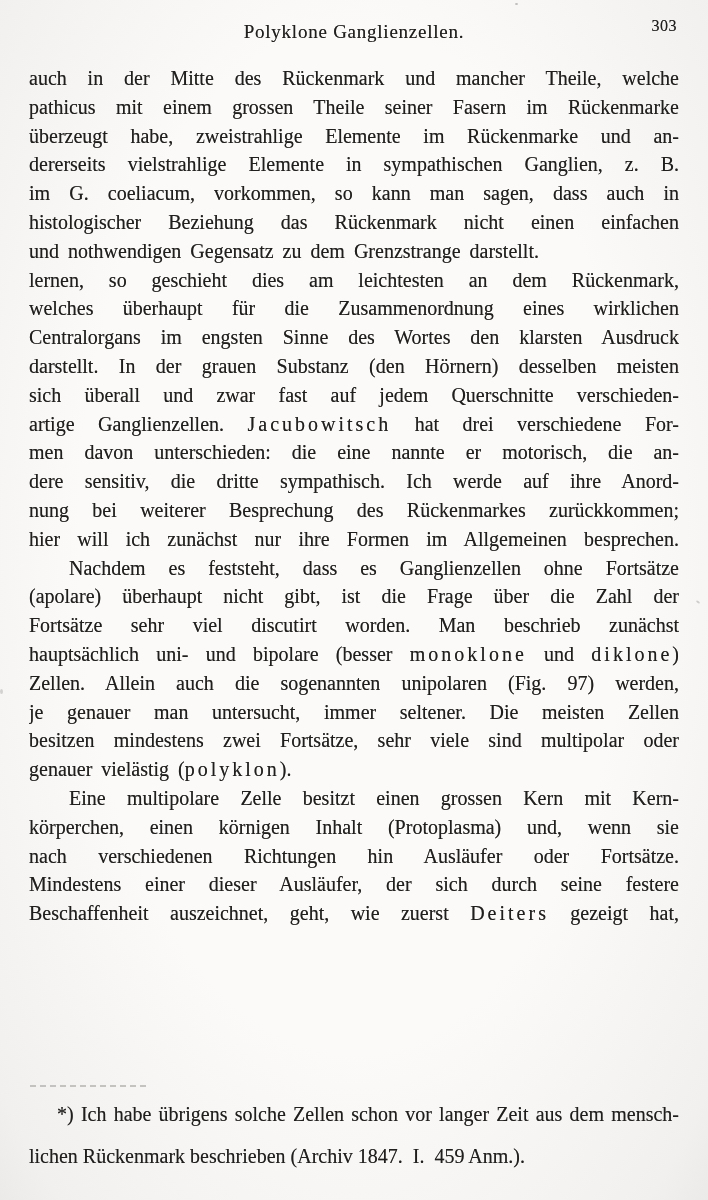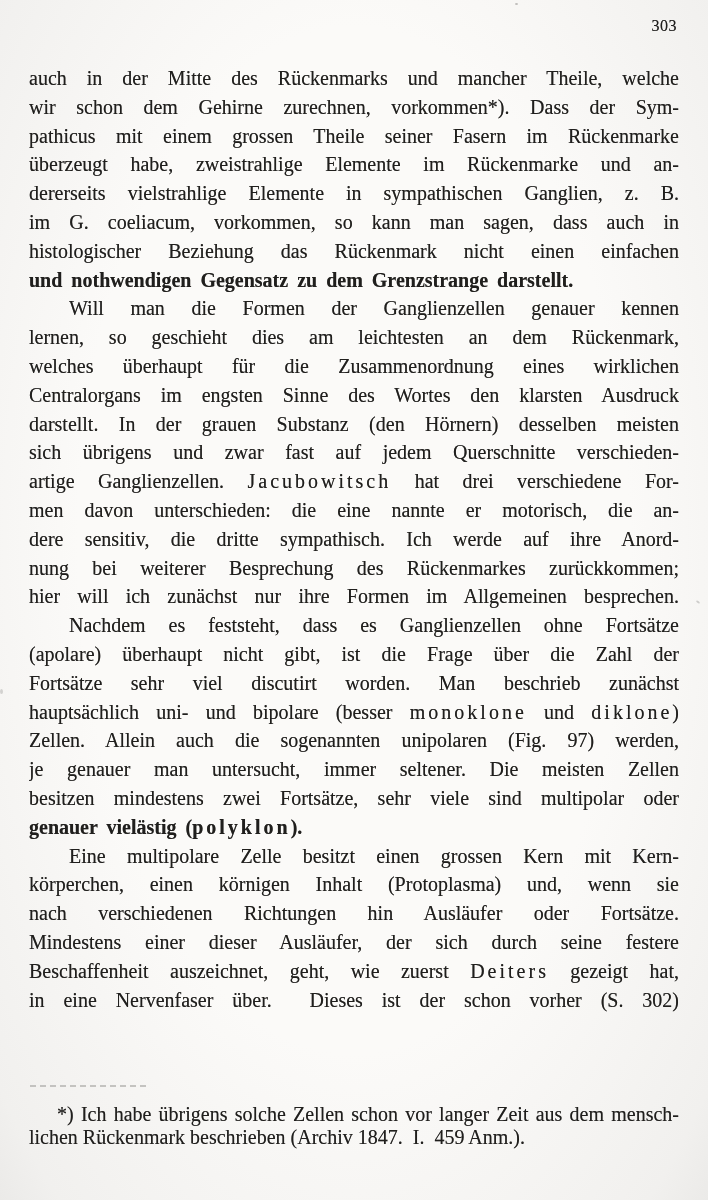--- a/index.html
+++ b/index.html
@@ -31,73 +31,72 @@
     text-shadow: 0 0 0.4px rgba(20,20,20,.55);
   }
   .line {
     height: 28.8px;
     text-align: justify;
     text-align-last: justify;
     white-space: pre-wrap;
     overflow: hidden;
   }
   .line.indent { text-indent: 40px; }
-  .line.pend { text-align: left; text-align-last: left; word-spacing: 4px; font-weight: bold; }
+  .line.pend { text-align: left; text-align-last: left; word-spacing: 4px; }
   .sp { letter-spacing: 0.15em; }
   
   .fn-sep {
     position: absolute; top: 1085px; left: 30px; width: 116px; height: 0;
     border-top: 2px dashed #b4b3b0; opacity: .75;
   }
   .footnote {
     position: absolute; top: 1103px; left: 29px; width: 650px;
     font-size: 20px; line-height: 23px;
     text-shadow: 0 0 0.3px rgba(20,20,20,.5);
   }
   .fn-line {
     height: 23px; overflow: hidden;
     text-align: justify; text-align-last: justify; white-space: pre-wrap;
   }
   .fn-line.fn-indent { text-indent: 28px; }
-  .fn-line.fn-last { text-align: left; text-align-last: left; }
+  .fn-line.fn-last { text-align: left; text-align-last: left; margin-top: 19px; }
   
   .speck { position: absolute; background: #8f8e8c; border-radius: 50%; }
   .speck.s1 { top: 3px;   left: 515px; width: 3px; height: 2px; opacity: .55; }
   .speck.s2 { top: 601px; left: 696px; width: 4px; height: 2px; opacity: .4; transform: rotate(35deg); }
   .speck.s3 { top: 689px; left: 0;     width: 3px; height: 5px; opacity: .35; }
 </style>
 </head>
 <body>
 
 <div class="page">
 
   <div class="running-head">
+    <span class="rh-title">Polyklone Ganglienzellen.</span>
     <span class="rh-num">303</span>
   </div>
 
   <div class="bodytext">
 
     <div>
-      <div class="line"><span>auch in der Mitte des Rückenmarks und mancher Theile, welche</span></div>
-      <div class="line"><span>wir schon dem Gehirne zurechnen, vorkommen*). Dass der Sym-</span></div>
+      <div class="line"><span>auch in der Mitte des Rückenmark und mancher Theile, welche</span></div>
       <div class="line"><span>pathicus mit einem grossen Theile seiner Fasern im Rückenmarke</span></div>
       <div class="line"><span>überzeugt habe, zweistrahlige Elemente im Rückenmarke und an-</span></div>
       <div class="line"><span>dererseits vielstrahlige Elemente in sympathischen Ganglien, z. B.</span></div>
       <div class="line"><span>im G. coeliacum, vorkommen, so kann man sagen, dass auch in</span></div>
       <div class="line"><span>histologischer Beziehung das Rückenmark nicht einen einfachen</span></div>
       <div class="line pend"><span>und nothwendigen Gegensatz zu dem Grenzstrange darstellt.</span></div>
     </div>
 
     <div>
-      <div class="line indent"><span>Will man die Formen der Ganglienzellen genauer kennen</span></div>
       <div class="line"><span>lernen, so geschieht dies am leichtesten an dem Rückenmark,</span></div>
       <div class="line"><span>welches überhaupt für die Zusammenordnung eines wirklichen</span></div>
       <div class="line"><span>Centralorgans im engsten Sinne des Wortes den klarsten Ausdruck</span></div>
       <div class="line"><span>darstellt. In der grauen Substanz (den Hörnern) desselben meisten</span></div>
-      <div class="line"><span>sich übrigens und zwar fast auf jedem Querschnitte verschieden-</span></div>
+      <div class="line"><span>sich überall und zwar fast auf jedem Querschnitte verschieden-</span></div>
       <div class="line"><span>artige Ganglienzellen. </span><span class="sp">Jacubowitsch</span><span> hat drei verschiedene For-</span></div>
       <div class="line"><span>men davon unterschieden: die eine nannte er motorisch, die an-</span></div>
       <div class="line"><span>dere sensitiv, die dritte sympathisch. Ich werde auf ihre Anord-</span></div>
       <div class="line"><span>nung bei weiterer Besprechung des Rückenmarkes zurückkommen;</span></div>
       <div class="line"><span>hier will ich zunächst nur ihre Formen im Allgemeinen besprechen.</span></div>
     </div>
 
     <div>
       <div class="line indent"><span>Nachdem es feststeht, dass es Ganglienzellen ohne Fortsätze</span></div>
       <div class="line"><span>(apolare) überhaupt nicht gibt, ist die Frage über die Zahl der</span></div>
@@ -108,21 +107,20 @@
       <div class="line"><span>besitzen mindestens zwei Fortsätze, sehr viele sind multipolar oder</span></div>
       <div class="line pend"><span>genauer vielästig (</span><span class="sp">polyklon</span><span>).</span></div>
     </div>
 
     <div>
       <div class="line indent"><span>Eine multipolare Zelle besitzt einen grossen Kern mit Kern-</span></div>
       <div class="line"><span>körperchen, einen körnigen Inhalt (Protoplasma) und, wenn sie</span></div>
       <div class="line"><span>nach verschiedenen Richtungen hin Ausläufer oder Fortsätze.</span></div>
       <div class="line"><span>Mindestens einer dieser Ausläufer, der sich durch seine festere</span></div>
       <div class="line"><span>Beschaffenheit auszeichnet, geht, wie zuerst </span><span class="sp">Deiters</span><span> gezeigt hat,</span></div>
-      <div class="line"><span>in eine Nervenfaser über.  Dieses ist der schon vorher (S. 302)</span></div>
     </div>
 
   </div>
 
   <div class="fn-sep"></div>
 
   <div class="footnote">
     <div class="fn-line fn-indent"><span>*) Ich habe übrigens solche Zellen schon vor langer Zeit aus dem mensch-</span></div>
     <div class="fn-line fn-last"><span>lichen Rückenmark beschrieben (Archiv 1847.  I.  459 Anm.).</span></div>
   </div>

